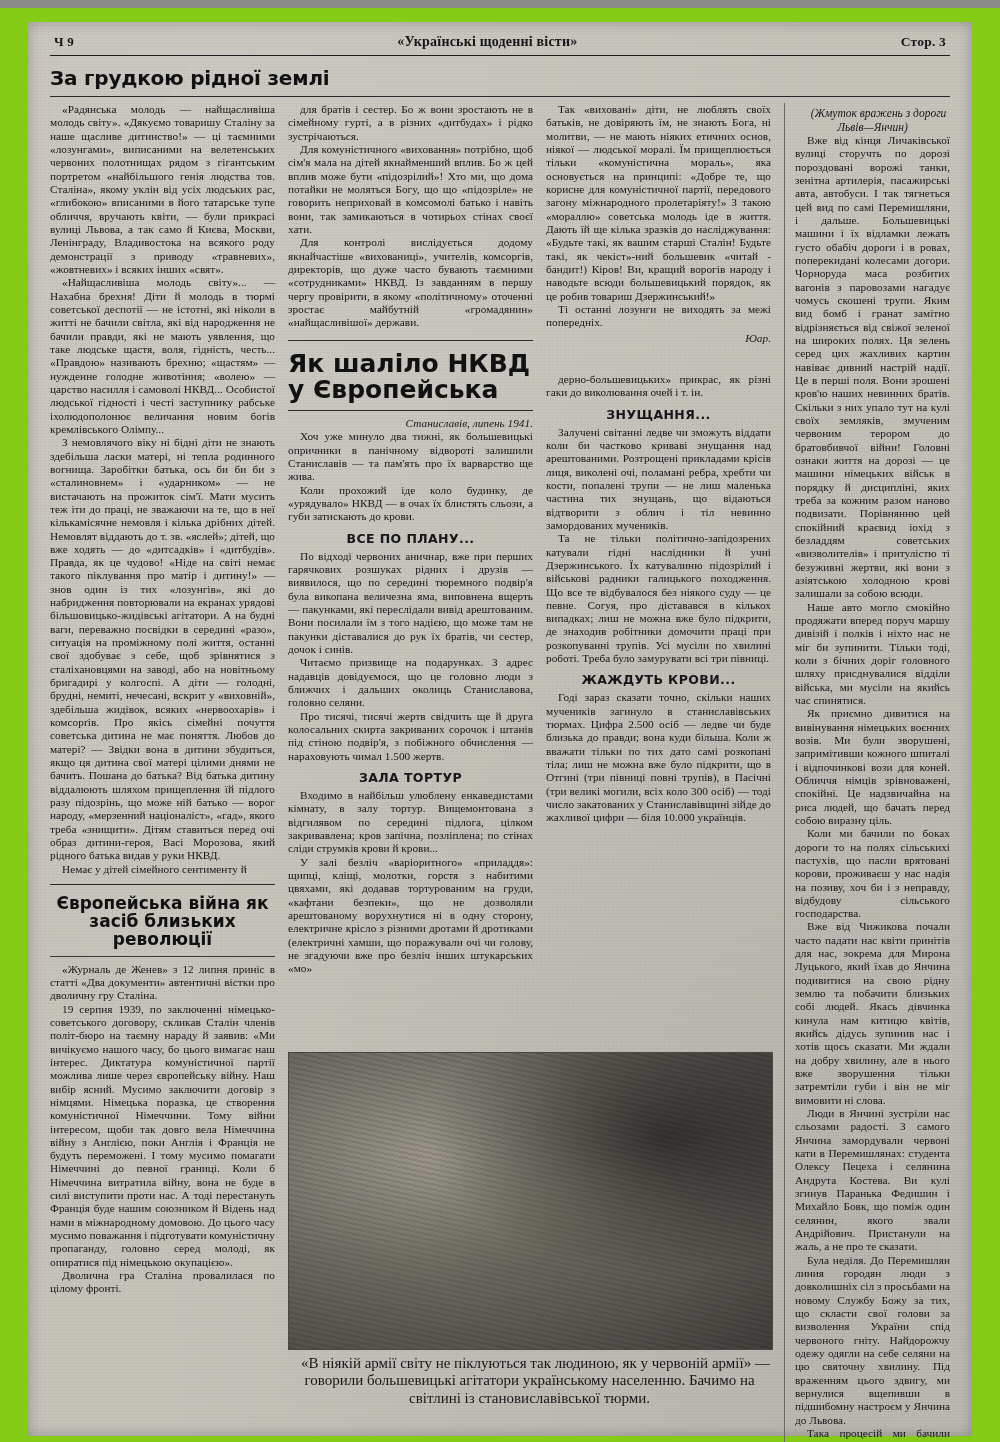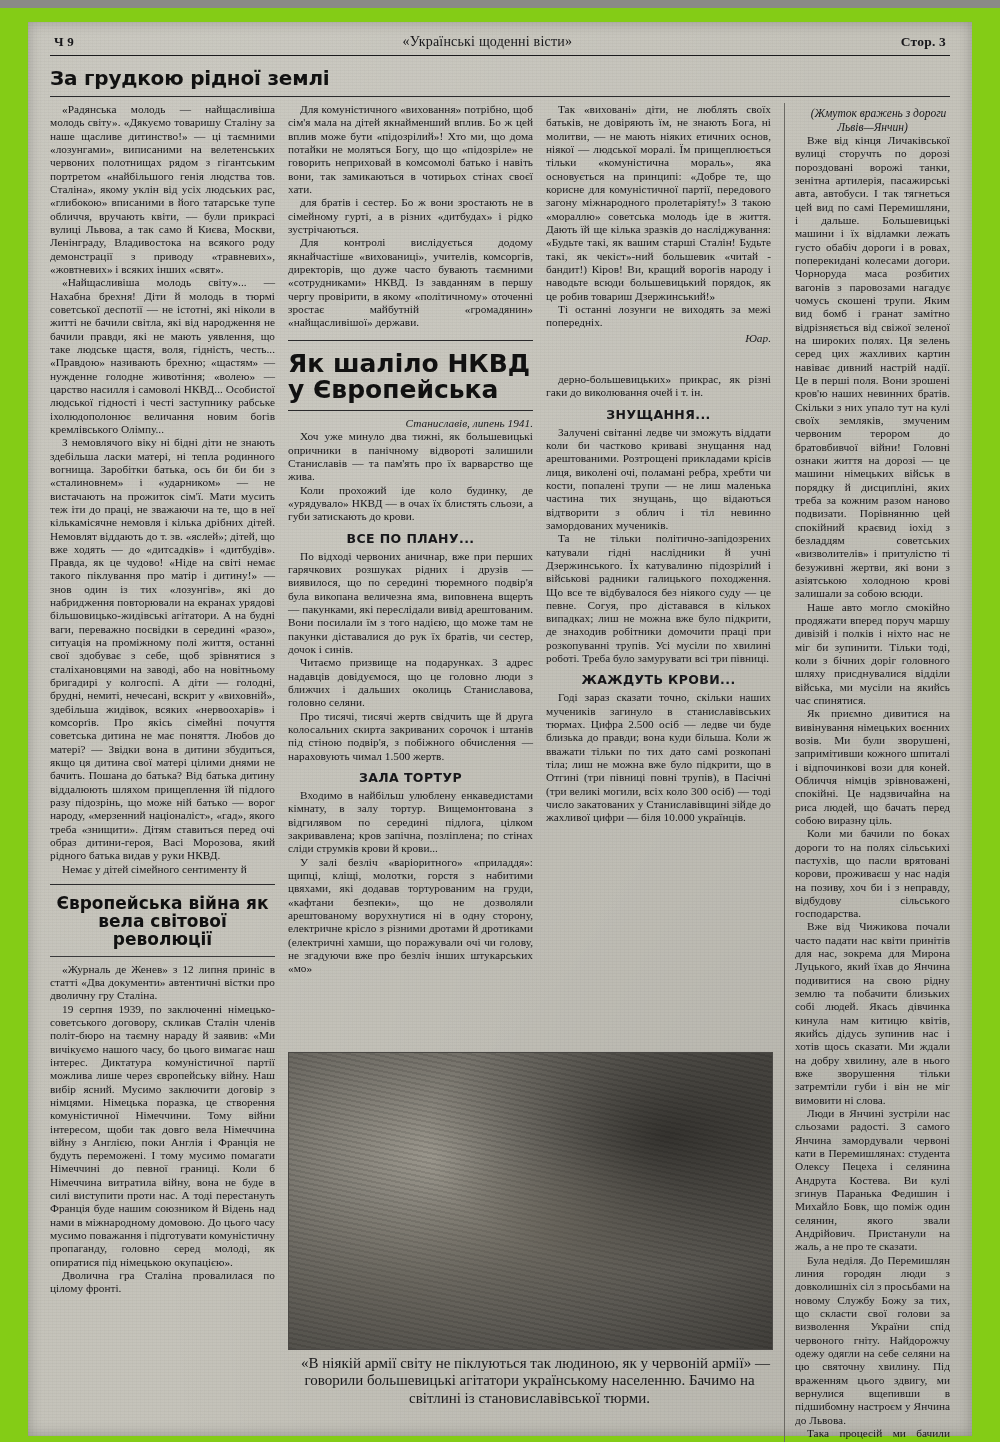--- a/index.html
+++ b/index.html
@@ -50,21 +50,21 @@
   
   .masthead {
     display: flex;
     align-items: baseline;
     justify-content: space-between;
     font-size: 13.5px;
     letter-spacing: .2px;
     padding: 0 4px 3px 4px;
   }
   .masthead .issue { font-weight: bold; font-size: 13px; }
-  .masthead .title { font-weight: normal; font-size: 14px; }
+  .masthead .title { font-weight: bold; font-size: 14px; }
   .masthead .page-no { font-weight: bold; font-size: 13.5px; }
   .rule {
     border-top: 1.6px solid #1b1b1d;
     margin: 2px 0 6px 0;
   }
   .rule.thin { border-top: 1px solid #2a2a2c; }
   .rule.hair { border-top: 1px solid #3a3a3c; }
 
   
   .grid {
@@ -205,30 +205,30 @@
 
       <div class="grid">
 
         <div class="col body-col">
           <p>«Радянська молодь — найщасливіша молодь світу». «Дякуємо товаришу Сталіну за наше щасливе дитинство!» — ці таємними «лозунгами», виписаними на велетенських червоних полотнищах рядом з гігантським портретом «найбільшого генія людства тов. Сталіна», якому уклін від усіх людських рас, «глибокою» вписаними в його татарське тупе обличчя, вручають квіти, — були прикрасі вулиці Львова, а так само й Києва, Москви, Ленінграду, Владивостока на всякого роду демонстрації з приводу «травневих», «жовтневих» і всяких інших «свят».</p>
           <p>«Найщасливіша молодь світу»... — Нахабна брехня! Діти й молодь в тюрмі советської деспотії — не істотні, які ніколи в житті не бачили світла, які від народження не бачили правди, які не мають уявлення, що таке людське щастя, воля, гідність, честь... «Правдою» називають брехню; «щастям» — нужденне голодне животіння; «волею» — царство насилля і самоволі НКВД... Особистої людської гідності і честі заступнику рабське іхолюдополонює величання новим богів кремлівського Олімпу...</p>
           <p>З немовлячого віку ні бідні діти не знають здебільша ласки матері, ні тепла родинного вогнища. Заробітки батька, ось би би би з «сталиновнем» і «ударником» — не вистачають на прожиток сім'ї. Мати мусить теж іти до праці, не зважаючи на те, що в неї кількамісячне немовля і кілька дрібних дітей. Немовлят віддають до т. зв. «яслей»; дітей, що вже ходять — до «дитсадків» і «дитбудів». Правда, як це чудово! «Ніде на світі немає такого піклування про матір і дитину!» — знов один із тих «лозунгів», які до набридження повторювали на екранах урядові більшовицько-жидівські агітатори. А на будні ваги, переважно посвідки в середині «разо», ситуація на проміжному полі життя, останні свої здобуває з себе, щоб зрівнятися з сталіхановцями на заводі, або на новітньому бригадирі у колгоспі. А діти — голодні, брудні, немиті, нечесані, вскрит у «виховній», здебільша жидівок, всяких «нервоохарів» і комсорґів. Про якісь сімейні почуття советська дитина не має поняття. Любов до матері? — Звідки вона в дитини збудиться, якщо ця дитина свої матері цілими днями не бачить. Пошана до батька? Від батька дитину віддалюють шляхом прищеплення їй підлого разу підозрінь, що може ній батько — ворог народу, «мерзенний націоналіст», «гад», якого треба «знищити». Дітям ставиться перед очі образ дитини-героя, Васі Морозова, який рідного батька видав у руки НКВД.</p>
           <p>Немає у дітей сімейного сентименту й</p>
 
           <div class="rule thin" style="margin-top:8px;"></div>
-          <h3 class="section small">Європейська війна як вела світової революції</h3>
+          <h3 class="section small">Європейська війна як засіб близьких революції</h3>
           <div class="rule hair"></div>
           <p>«Журналь де Женев» з 12 липня приніс в статті «Два документи» автентичні вістки про дволичну гру Сталіна.</p>
           <p>19 серпня 1939, по заключенні німецько-советського договору, скликав Сталін членів політ-бюро на таємну нараду й заявив: «Ми вичікуємо нашого часу, бо цього вимагає наш інтерес. Диктатура комуністичної партії можлива лише через європейську війну. Наш вибір ясний. Мусимо заключити договір з німцями. Німецька поразка, це створення комуністичної Німеччини. Тому війни інтересом, щоби так довго вела Німеччина війну з Англією, поки Англія і Франція не будуть переможені. І тому мусимо помагати Німеччині до певної границі. Коли б Німеччина витратила війну, вона не буде в силі виступити проти нас. А тоді перестануть Франція буде нашим союзником й Відень над нами в міжнародному домовою. До цього часу мусимо поважання і підготувати комуністичну пропаганду, головно серед молоді, як опиратися під німецькою окупацією».</p>
           <p>Дволична гра Сталіна провалилася по цілому фронті.</p>
         </div>
 
         <div class="col body-col">
+          <p>для братів і сестер. Бо ж вони зростають не в сімейному гурті, а в різних «дитбудах» і рідко зустрічаються.</p>
           <p>Для комуністичного «виховання» потрібно, щоб сім'я мала на дітей якнайменший вплив. Бо ж цей вплив може бути «підозрілий»! Хто ми, що дома потайки не моляться Богу, що що «підозріле» не говорить неприховай в комсомолі батько і навіть вони, так замикаються в чотирьох стінах своєї хати.</p>
-          <p>для братів і сестер. Бо ж вони зростають не в сімейному гурті, а в різних «дитбудах» і рідко зустрічаються.</p>
           <p>Для контролі вислідується додому якнайчастіше «вихованиці», учителів, комсоргів, директорів, що дуже часто бувають таємними «сотрудниками» НКВД. Із завданням в першу чергу провірити, в якому «політичному» оточенні зростає майбутній «громадянин» «найщасливішої» держави.</p>
 
           <div class="rule thin" style="margin-top:10px;"></div>
           <h3 class="section">Як шаліло НКВД у Європейська</h3>
           <div class="rule thin"></div>
           <p class="dateline">Станиславів, липень 1941.</p>
           <p>Хоч уже минуло два тижні, як большевицькі опричники в панічному відвороті залишили Станиславів — та пам'ять про їх варварство ще жива.</p>
           <p>Коли прохожий іде коло будинку, де «урядувало» НКВД — в очах їх блистять сльози, а губи затискають до крови.</p>
 
           <h4 class="subhead">ВСЕ ПО ПЛАНУ...</h4>

